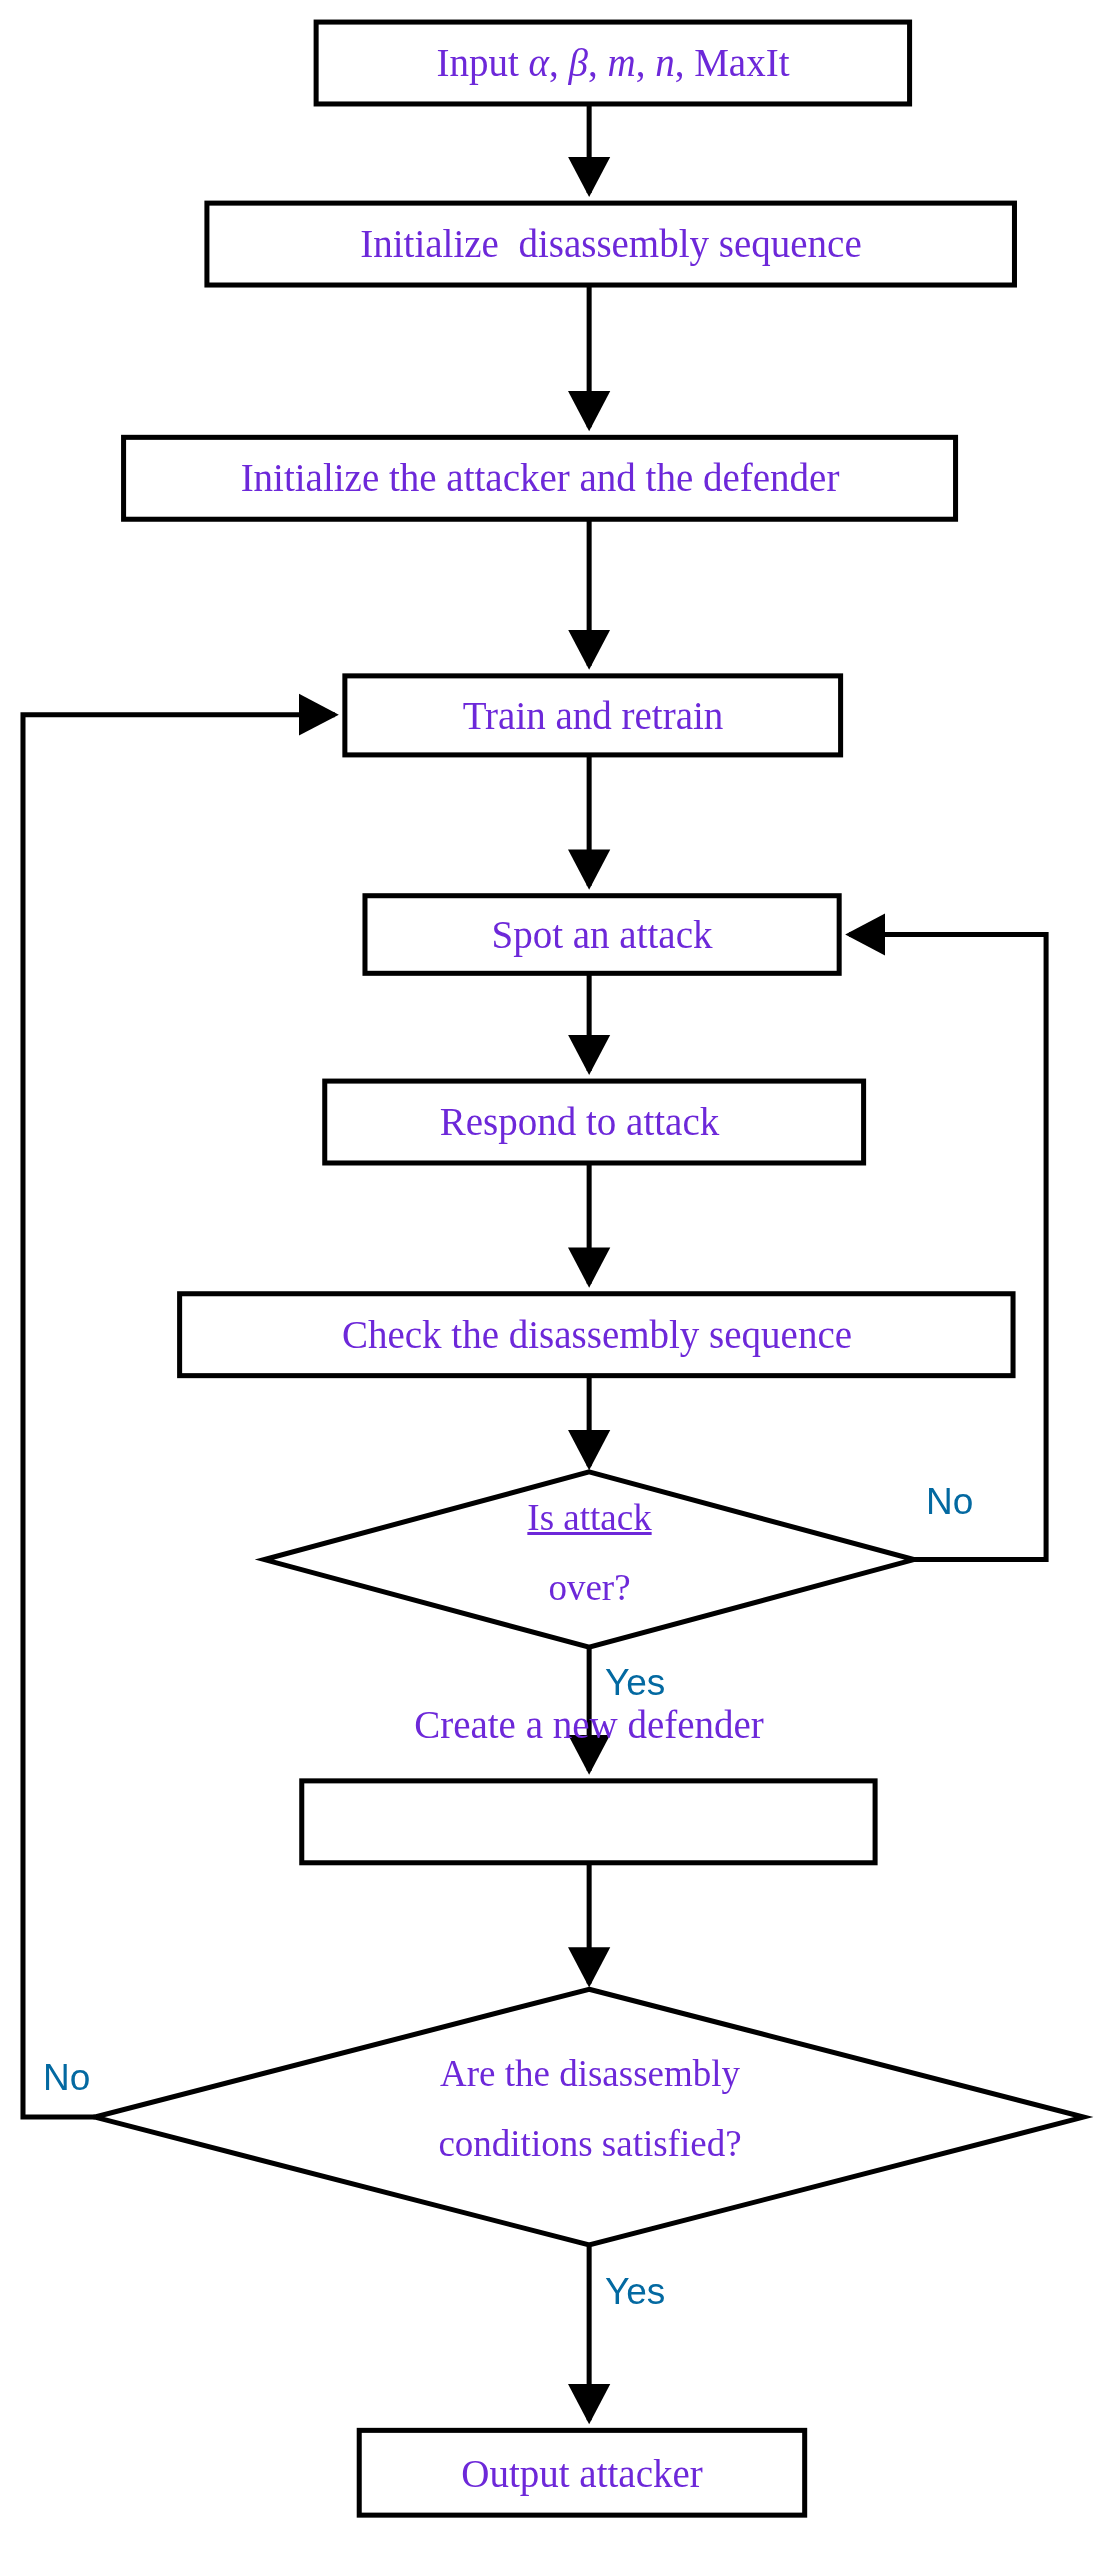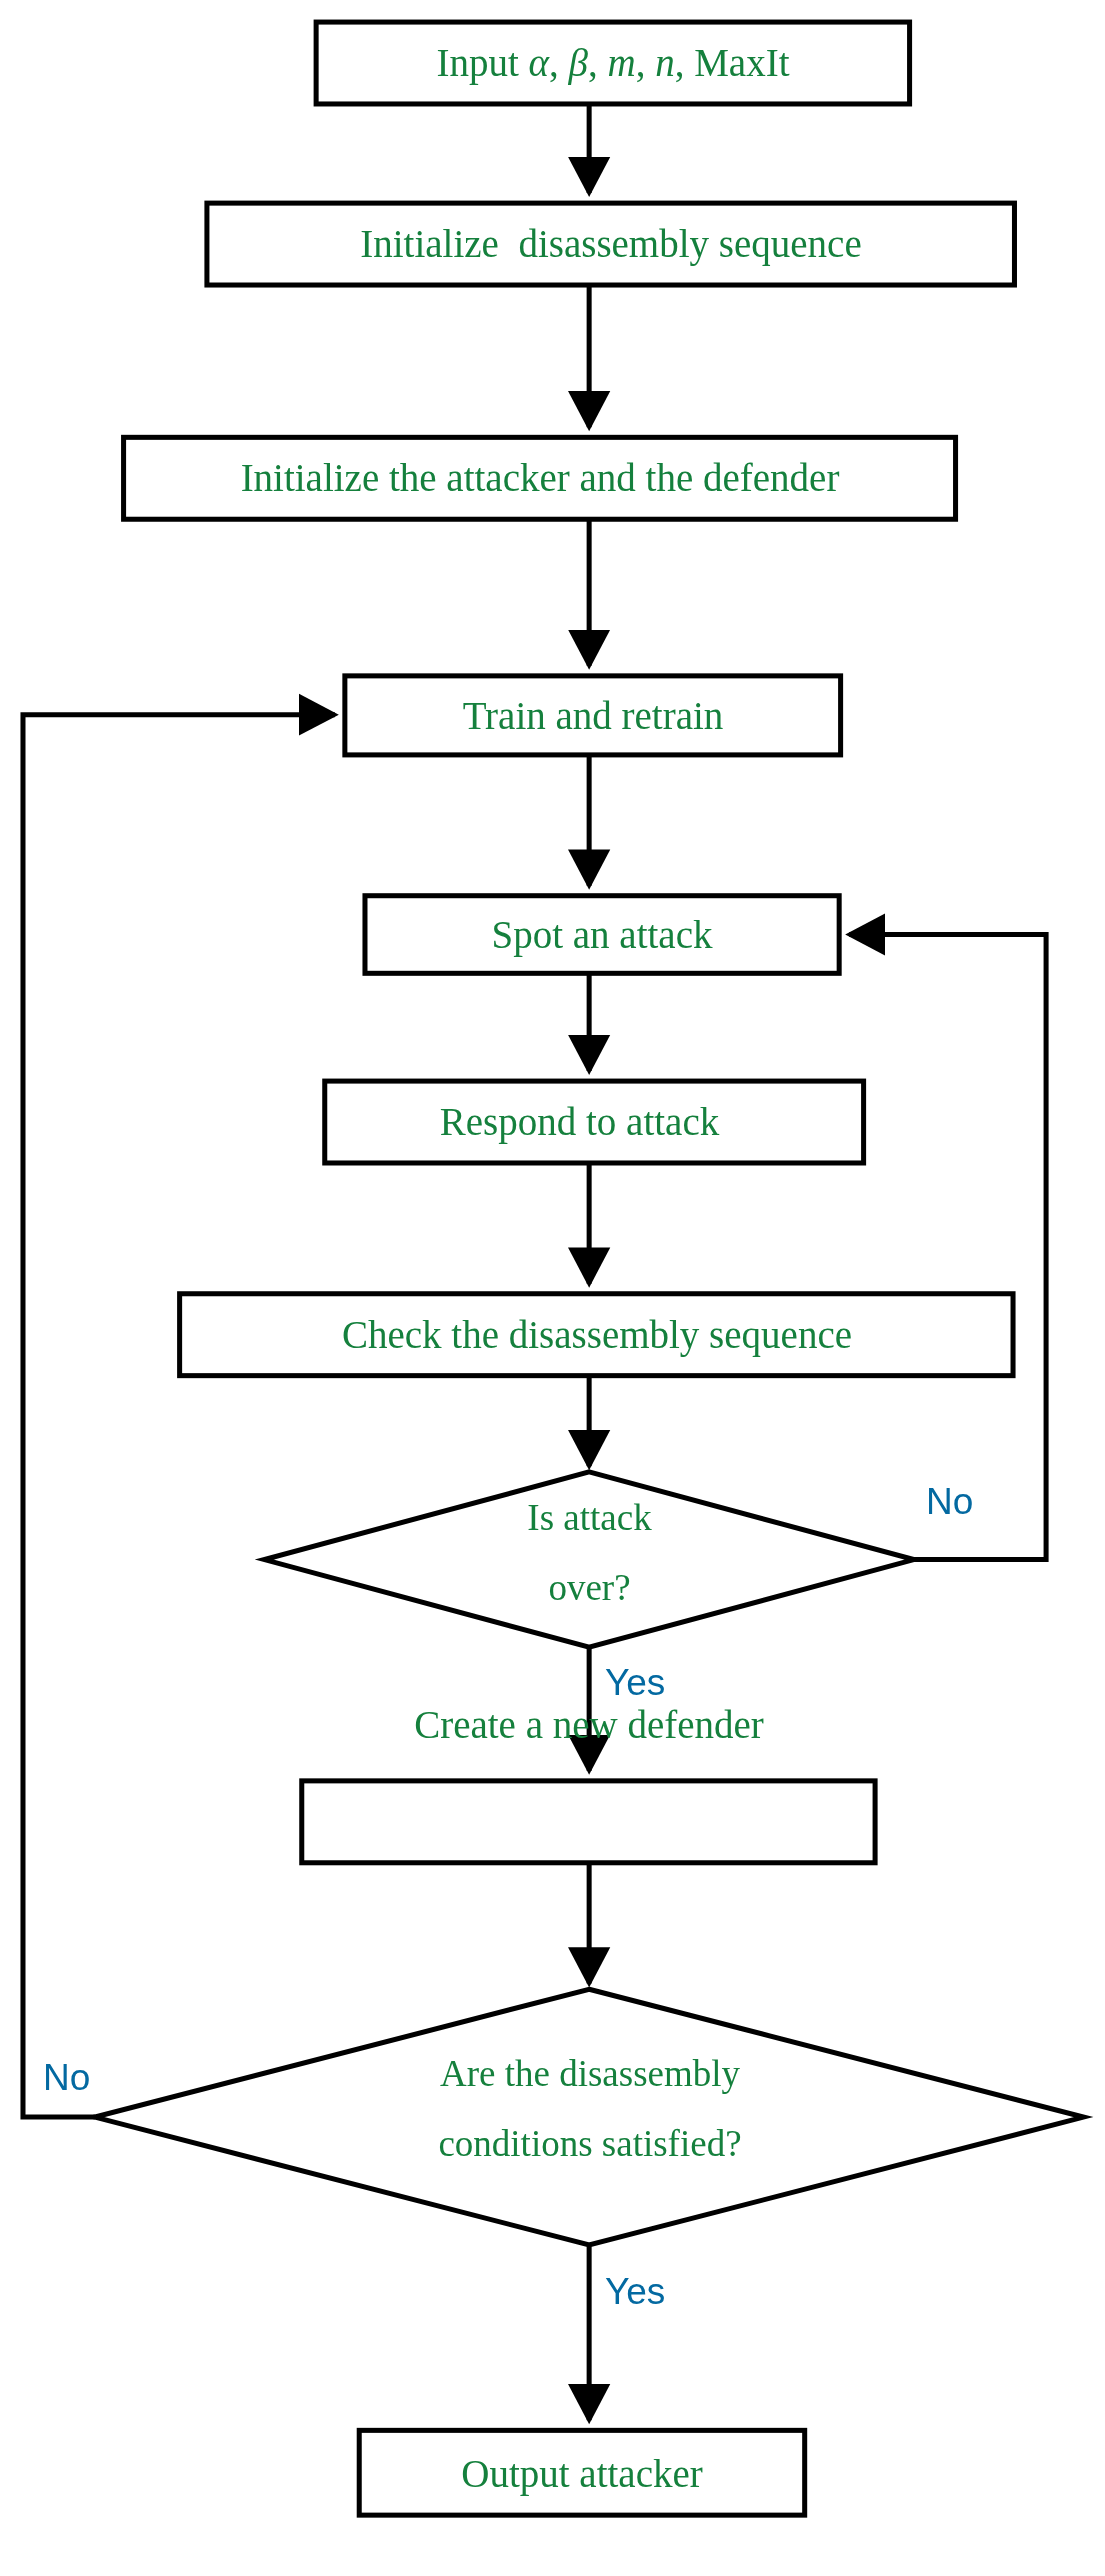--- a/index.html
+++ b/index.html
@@ -21,21 +21,21 @@
     top: 0;
     width: 1105px;
     height: 2576px;
   }
   .node-label {
     position: absolute;
     display: flex;
     align-items: center;
     justify-content: center;
     text-align: center;
-    color: #15803d;
+    color: #6d28d9;
     font-family: "Liberation Serif", "DejaVu Serif", serif;
     line-height: 1.28;
     white-space: pre;
     pointer-events: none;
   }
   .proc-label { font-size: 39px; }
   .dec-label  { font-size: 37px; }
   .edge-label {
     position: absolute;
     color: #0369a1;
@@ -114,21 +114,21 @@
   <div class="node-label proc-label" style="left:124px; top:437px; width:832px; height:82px;">Initialize the attacker and the defender</div>
 
   <div class="node-label proc-label" style="left:345px; top:676px; width:496px; height:79px;">Train and retrain</div>
 
   <div class="node-label proc-label" style="left:365px; top:896px; width:474px; height:78px;">Spot an attack</div>
 
   <div class="node-label proc-label" style="left:310px; top:1081px; width:539px; height:82px;">Respond to attack</div>
 
   <div class="node-label proc-label" style="left:180px; top:1294px; width:834px; height:82px;">Check the disassembly sequence</div>
 
-  <div class="node-label dec-label" style="left:388px; top:1498px; width:403px; height:40px;">Is attack</div>
+  <div class="node-label dec-label" style="left:388px; top:1498px; width:403px; height:40px;text-decoration:underline;">Is attack</div>
   <div class="node-label dec-label" style="left:388px; top:1568px; width:403px; height:40px;">over?</div>
 
   <div class="node-label proc-label" style="left:302px; top:1684px; width:574px; height:82px;">Create a new defender</div>
 
   <div class="node-label dec-label" style="left:288px; top:2053px; width:604px; height:42px;">Are the disassembly</div>
   <div class="node-label dec-label" style="left:288px; top:2123px; width:604px; height:42px;">conditions satisfied?</div>
 
   <div class="node-label proc-label" style="left:359px; top:2431px; width:446px; height:85px;">Output attacker</div>
 
   <div class="edge-label" style="left:926px; top:1481px;">No</div>

